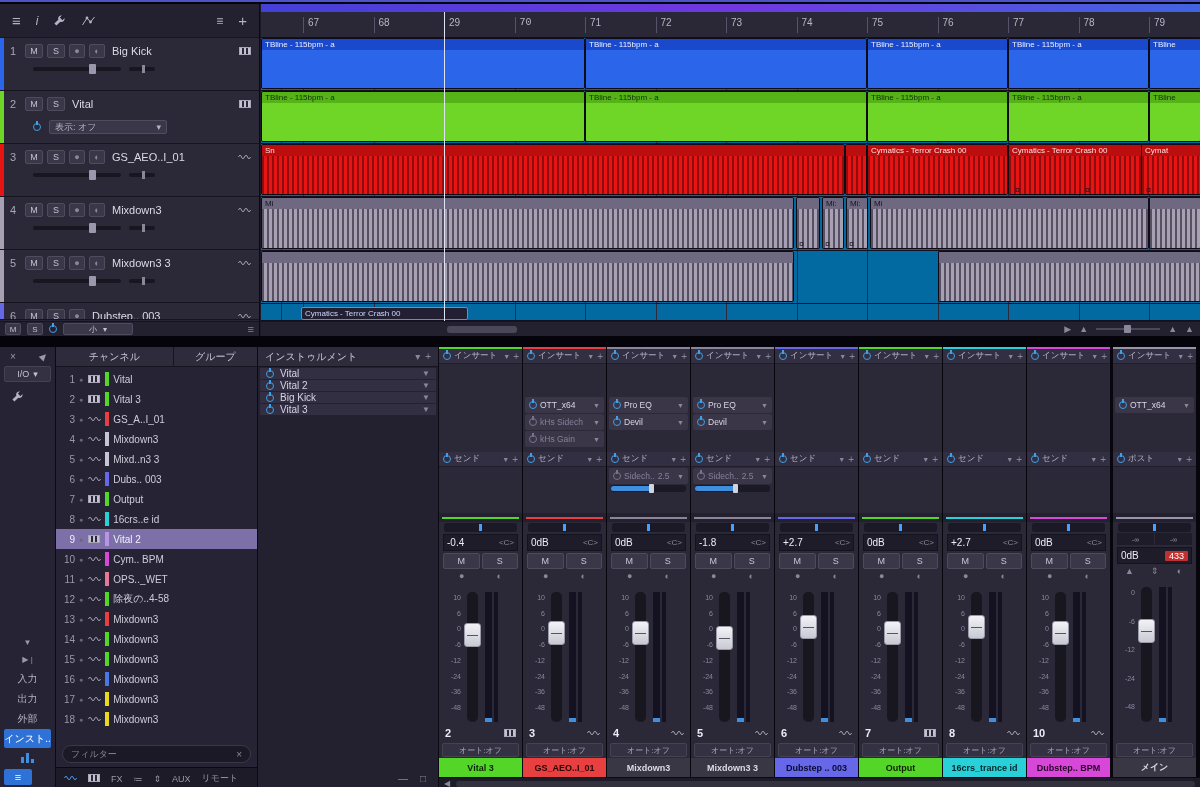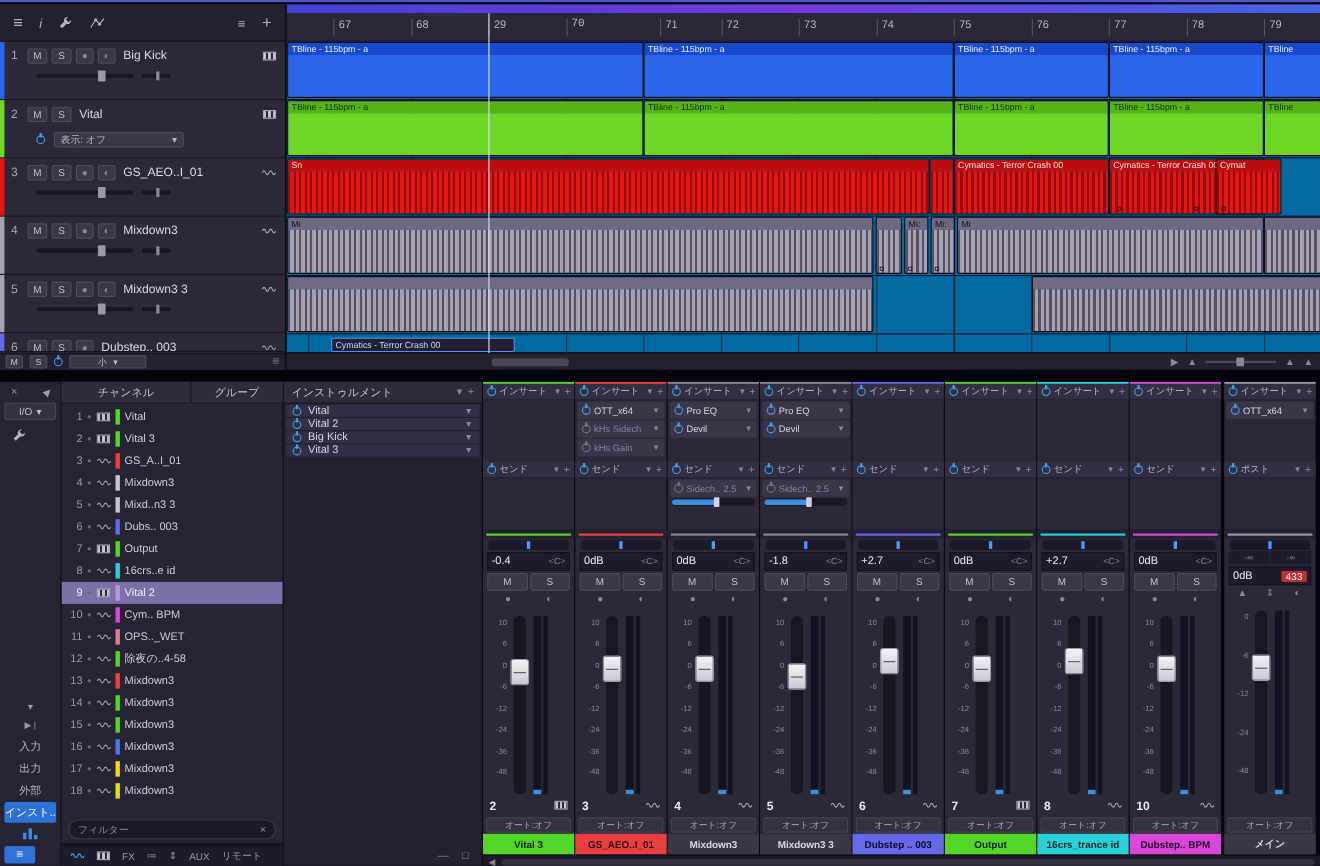--- a/index.html
+++ b/index.html
@@ -94,21 +94,21 @@
 #inst-foot { margin-top:auto; display:flex; justify-content:flex-end; gap:12px; padding:3px 12px 5px; color:#8a8898; font-size:10px; }
 
 #strips-wrap { flex:1; display:flex; flex-direction:column; min-width:0; }
 #strips { flex:1; display:flex; gap:1px; background:#07060d; overflow:hidden; }
 .strip { flex:0 0 83px; background:#2b2838; border-top:2px solid #555; display:flex; flex-direction:column; min-width:0; }
 .strip-main { margin-left:2px; }
 .s-h { flex:0 0 15px; display:flex; align-items:center; gap:3px; padding:0 4px; background:#332f42; border-bottom:1px solid #201d2c; font-size:8.5px; color:#b8b6c8; white-space:nowrap; overflow:hidden; }
 .s-h .sp { flex:1; }
 .s-h .chev { color:#8a8898; font-size:7px; }
 .s-h .plus { color:#8a8898; font-size:10px; }
-.s-ins { flex:0 0 56px; padding-top:1px; overflow:hidden; }
+.s-ins { flex:0 0 56px; padding-top:1px; overflow:hidden;margin-top:32px; }
 .s-snd { flex:0 0 46px; padding-top:1px; overflow:hidden; }
 .slot { height:16px; margin:0 2px 1px; background:#3a3648; border-radius:2px; display:flex; align-items:center; gap:3px; padding:0 4px; font-size:8.5px; color:#d8d6e4; white-space:nowrap; overflow:hidden; }
 .slot.off { color:#84819a; }
 .slot .chev { margin-left:auto; font-size:7px; color:#8a8898; }
 .send-slider { height:7px; margin:0 4px 1px; background:#1b1926; border-radius:3px; position:relative; }
 .send-fill { position:absolute; left:0; top:1px; bottom:1px; background:#3e8fe0; border-radius:3px; }
 .send-handle { position:absolute; top:-1px; width:5px; height:9px; background:#cfd3e2; border-radius:1px; }
 .s-line { flex:0 0 9px; display:flex; align-items:center; padding:0 3px; background:#232030; }
 .s-line span { height:2px; flex:1; }
 .s-pan { flex:0 0 9px; margin:1px 5px 0; background:#1b1926; border-radius:3px; position:relative; }
@@ -301,21 +301,21 @@
       </div>
     </div>
 
     <div id="timeline">
       <div id="marker-bar"></div>
       <div id="ruler">
           <div class="ruler-num" style="left: 42px;">67</div>
           <div class="ruler-num" style="left: 112.5px;">68</div>
           <div class="ruler-num" style="left: 183px;">29</div>
           <div class="ruler-num" style="left: 253.5px; font-family: Liberation Mono, monospace;">70</div>
-          <div class="ruler-num" style="left: 339px;">71</div>
+          <div class="ruler-num" style="left: 324px;">71</div>
           <div class="ruler-num" style="left: 394.5px;">72</div>
           <div class="ruler-num" style="left: 465px;">73</div>
           <div class="ruler-num" style="left: 535.5px;">74</div>
           <div class="ruler-num" style="left: 606px;">75</div>
           <div class="ruler-num" style="left: 676.5px;">76</div>
           <div class="ruler-num" style="left: 747px;">77</div>
           <div class="ruler-num" style="left: 817.5px;">78</div>
           <div class="ruler-num" style="left: 888px;">79</div>
         </div>
       <div id="lanes">
@@ -375,21 +375,21 @@
             <div class="clip" style="left: 606px; width: 141px;">
               <div class="clip-label" style="background: rgb(188, 14, 14); color: rgb(255, 222, 222);">Cymatics - Terror Crash 00</div>
               <div class="clip-body" style="background: repeating-linear-gradient(90deg, rgb(143, 13, 13) 0px, rgb(143, 13, 13) 2px, rgb(232, 20, 20) 2px, rgb(232, 20, 20) 5px);"></div>
             </div>
             <div class="clip" style="left: 747px; width: 141px;">
               <div class="clip-label" style="background: rgb(188, 14, 14); color: rgb(255, 222, 222);">Cymatics - Terror Crash 00</div>
               <div class="clip-body" style="background: repeating-linear-gradient(90deg, rgb(143, 13, 13) 0px, rgb(143, 13, 13) 2px, rgb(232, 20, 20) 2px, rgb(232, 20, 20) 5px);"></div>
               <span class="clip-gear" style="left: 6px;">¤</span>
               <span class="clip-gear" style="left: 76px;">¤</span>
             </div>
-            <div class="clip" style="left: 844px; width: 60px;">
+            <div class="clip" style="left: 880px; width: 60px;">
               <div class="clip-label" style="background: rgb(188, 14, 14); color: rgb(255, 222, 222);">Cymat</div>
               <div class="clip-body" style="background: repeating-linear-gradient(90deg, rgb(143, 13, 13) 0px, rgb(143, 13, 13) 2px, rgb(232, 20, 20) 2px, rgb(232, 20, 20) 5px);"></div>
               <span class="clip-gear" style="left: 4px;">¤</span>
             </div>
           </div>
           <div class="lane" style="top: 159px; height: 54px;">
             <div class="clip" style="left: 0px; width: 533px;">
               <div class="clip-label" style="background: rgb(110, 104, 128); color: rgb(23, 20, 29);">Mi</div>
               <div class="clip-body" style="background: repeating-linear-gradient(90deg, rgb(86, 80, 98) 0px, rgb(86, 80, 98) 2px, rgb(166, 160, 178) 2px, rgb(166, 160, 178) 5px);"></div>
             </div>

